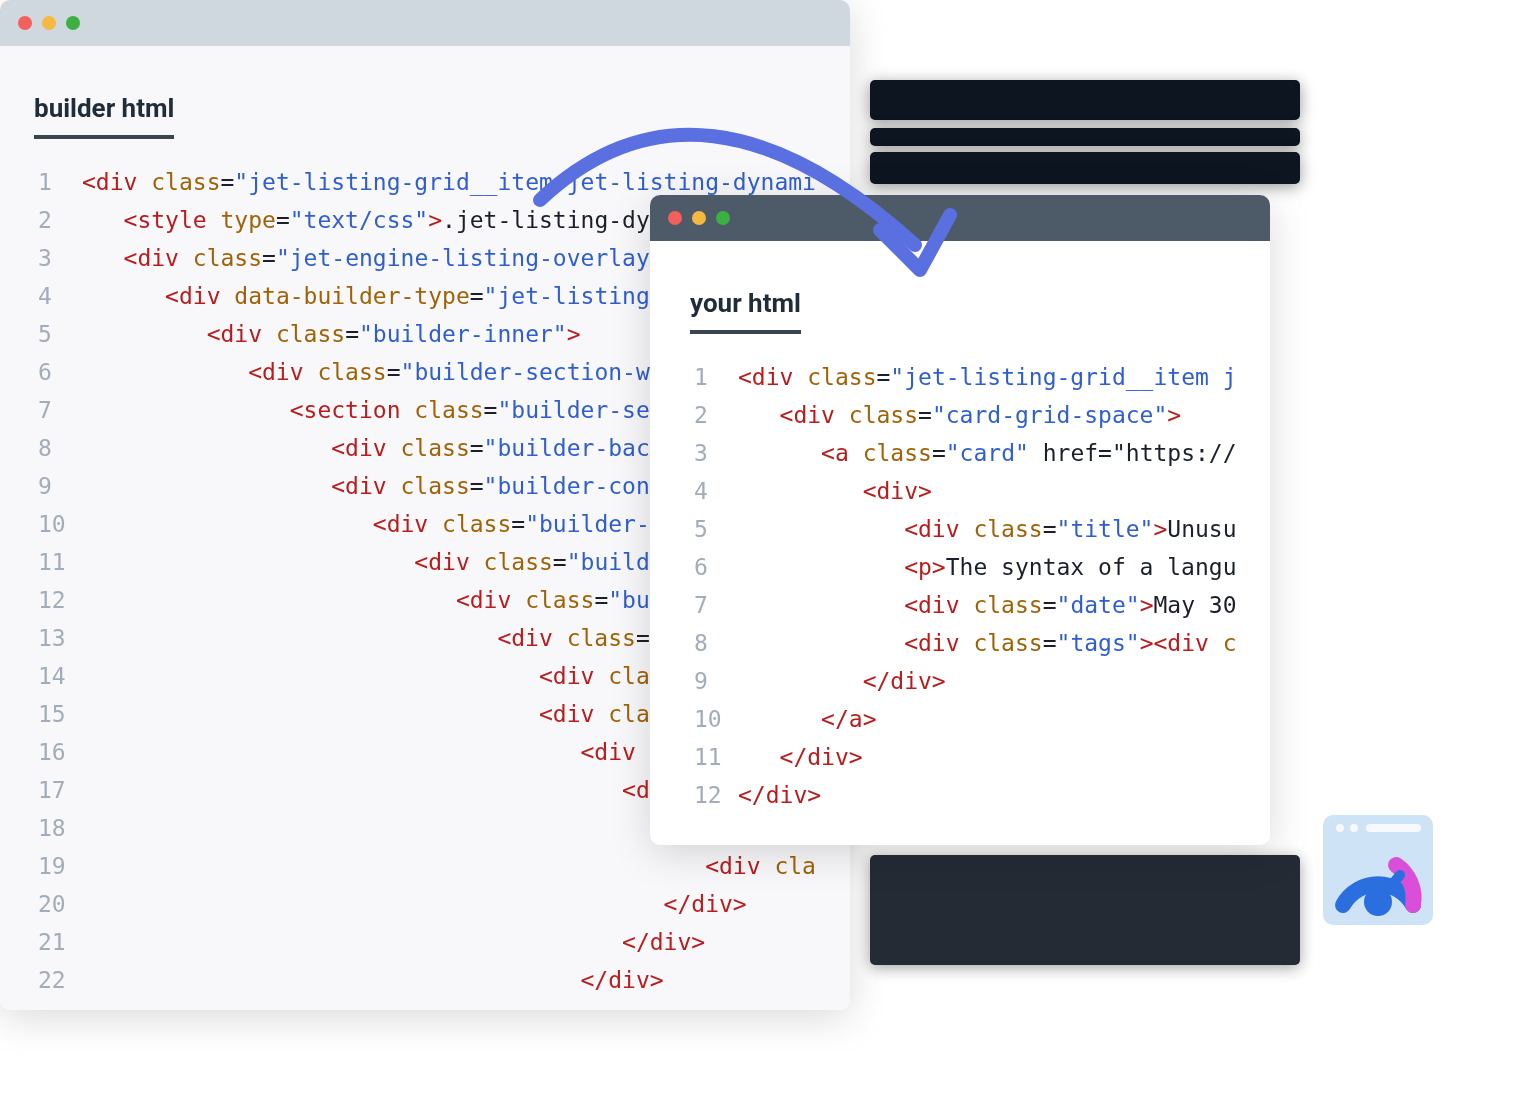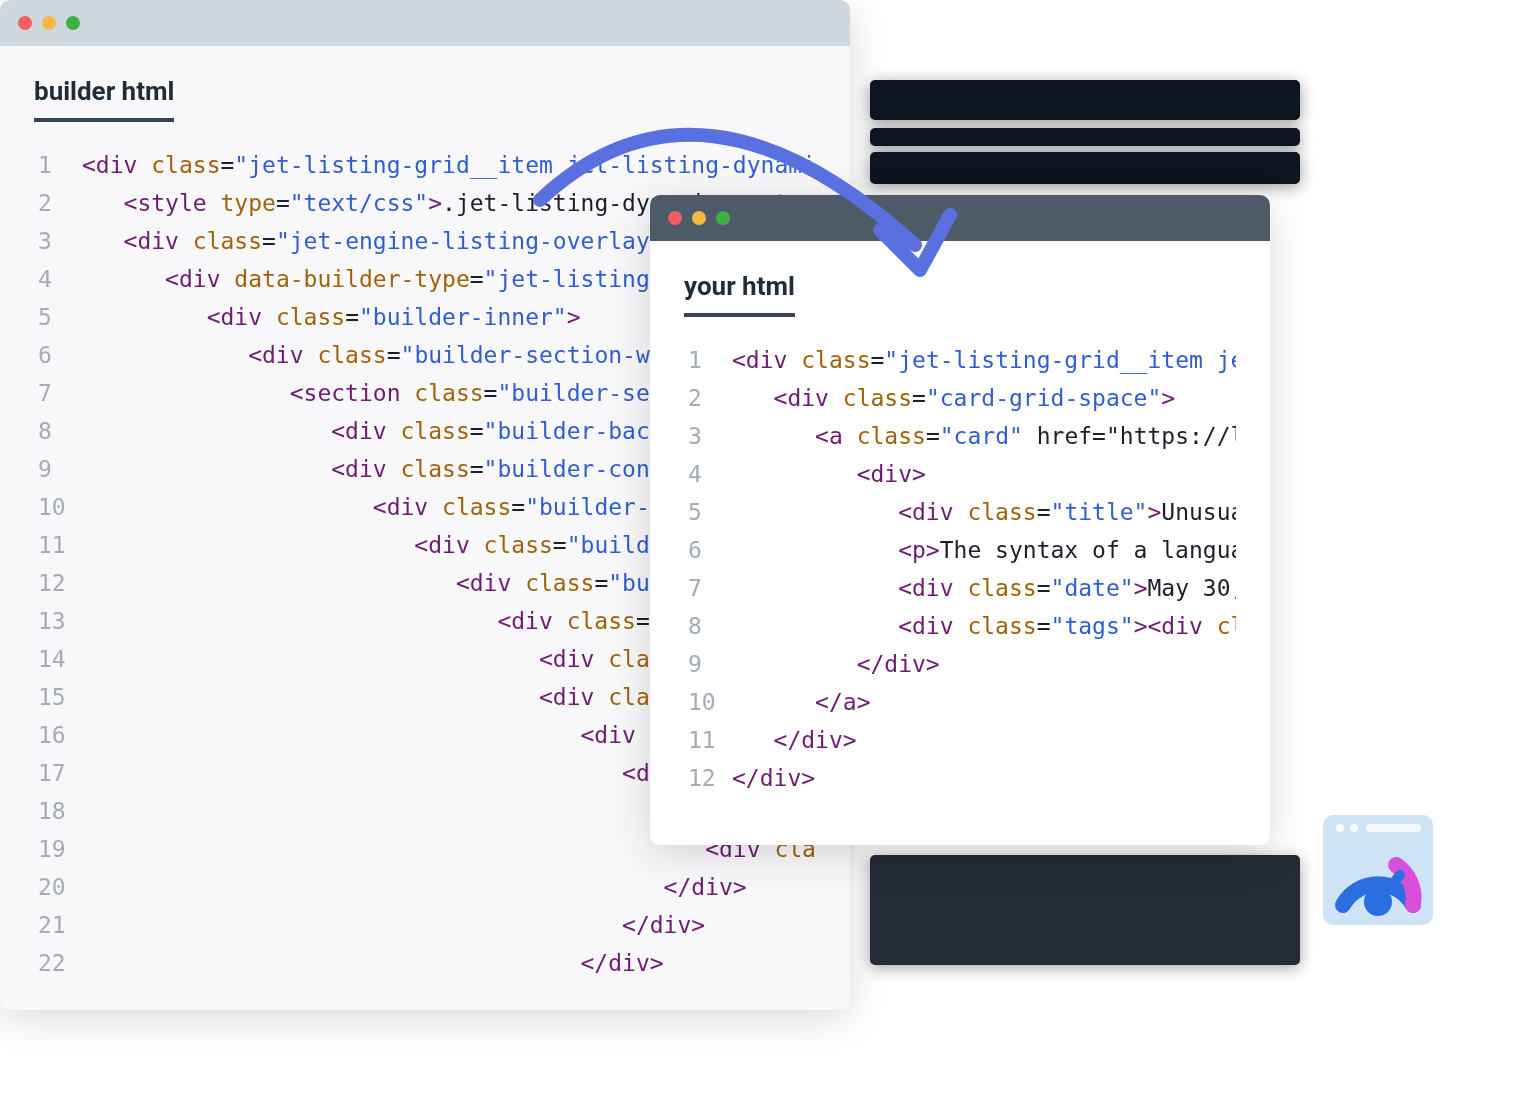--- a/index.html
+++ b/index.html
@@ -43,22 +43,22 @@
   gap: 10px;
 }
 .titlebar-left { background: #cfd8df; }
 .titlebar-right { background: #4d5a68; }
 
 .dot { width: 14px; height: 14px; border-radius: 50%; }
 .dot-red { background: #f25f5c; }
 .dot-yellow { background: #f5b841; }
 .dot-green { background: #3cb043; }
 
-.content { padding: 30px 34px 20px 34px; background: #f8f8fa; height: calc(100% - 46px); }
-.window-right .content { background: #fff; }
+.content { padding: 47px 34px 20px 34px; background: #f8f8fa; height: calc(100% - 46px); }
+.window-right .content { background: #fff; margin-left: 6px; }
 
 .tab-title {
   font-size: 26px;
   font-weight: 700;
   color: #1f2c3a;
   display: inline-block;
   padding-bottom: 12px;
   border-bottom: 4px solid #3a4452;
   margin-bottom: 24px;
 }
@@ -75,21 +75,21 @@
 .gutter {
   width: 48px;
   flex-shrink: 0;
   color: #a3acb9;
   text-align: left;
   padding-left: 4px;
 }
 .code { flex: 1; overflow: hidden; }
 
 
-.t-tag  { color: #701a75; }  
+.t-tag  { color: #b91c1c; }  
 .t-attr { color: #a16207; }  
 .t-str  { color: #2f5ed0; }  
 .t-text { color: #1a1f29; }  
 .t-punc { color: #1a1f29; }
 
 
 .arrow-wrap {
   position: absolute;
   left: 520px;
   top: 80px;

